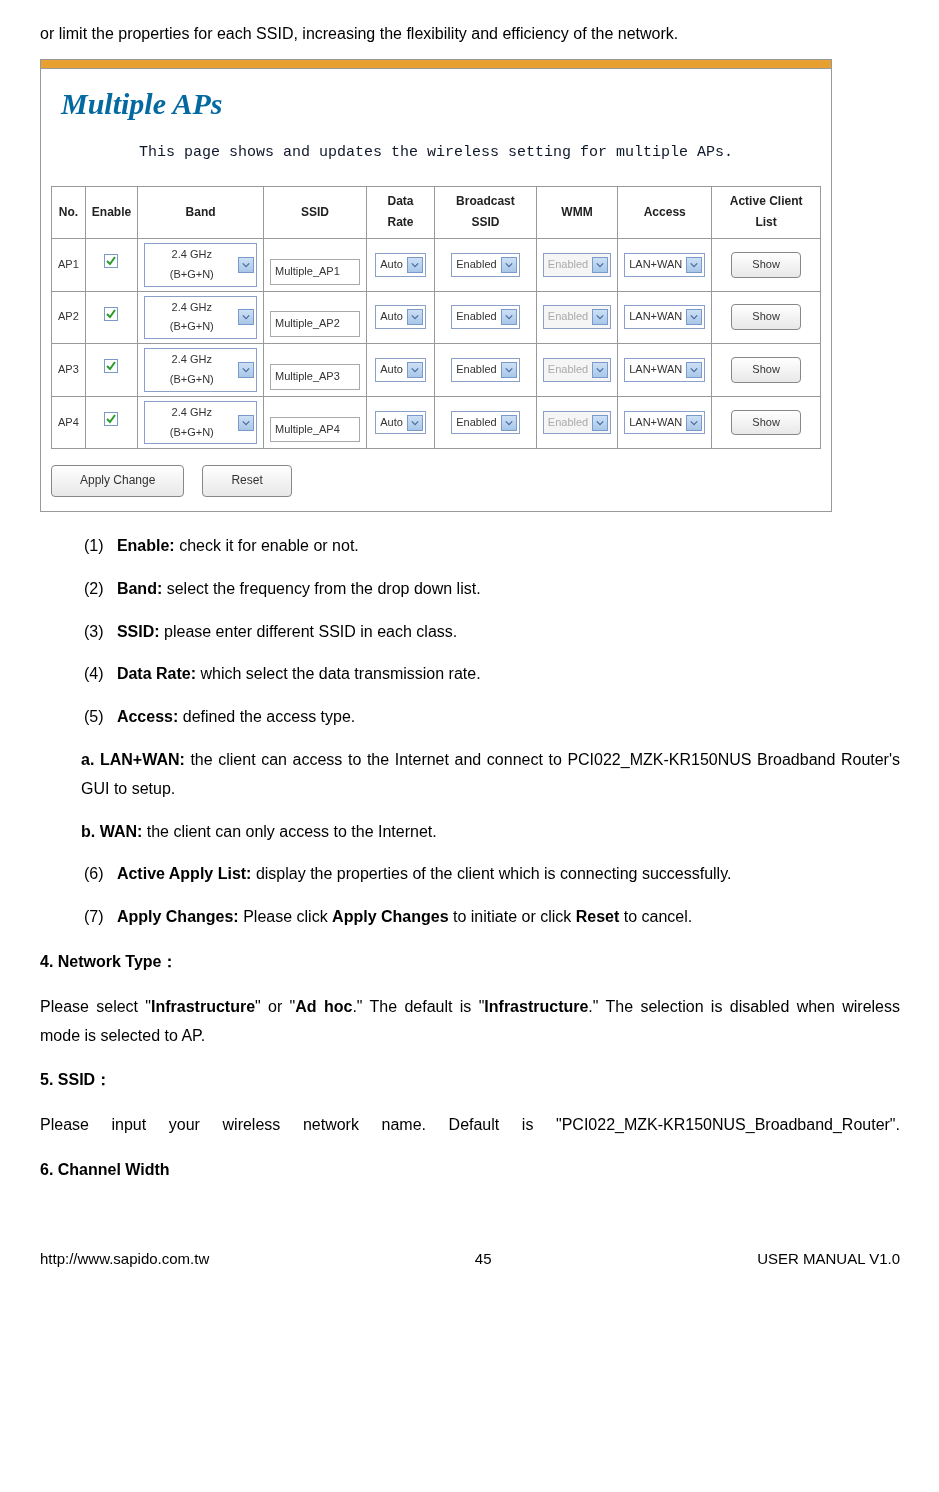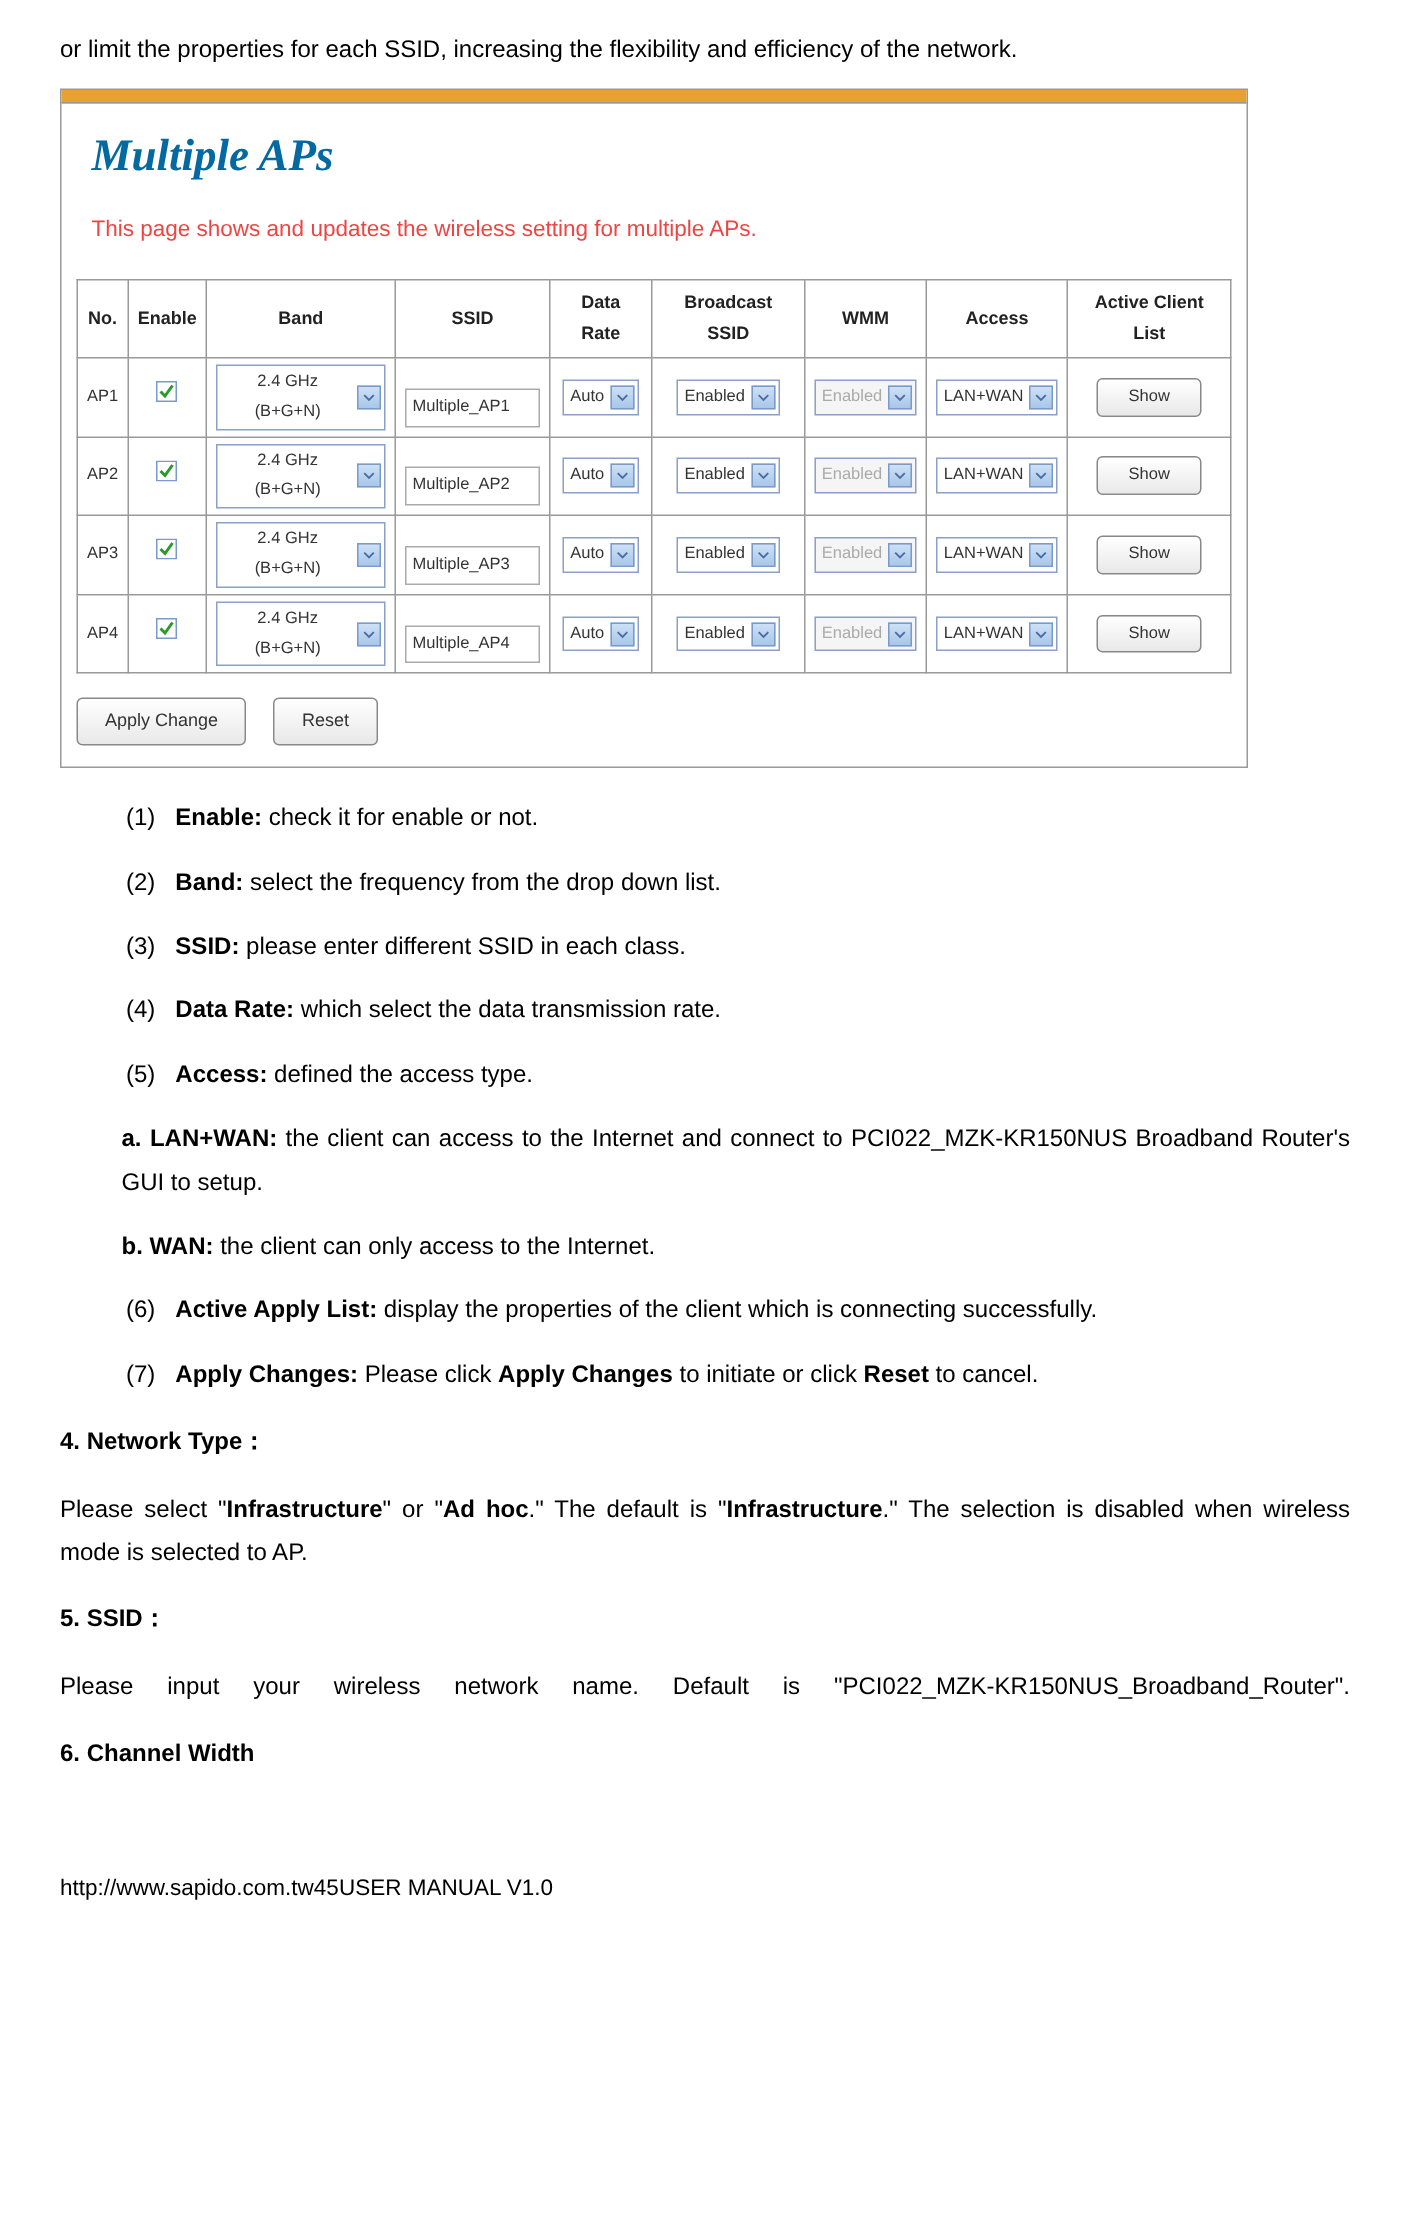--- a/index.html
+++ b/index.html
@@ -28,24 +28,25 @@
     }
     .panel-title {
       color: #0369a1;
       font-family: "Times New Roman", serif;
       font-size: 30px;
       font-weight: bold;
       font-style: italic;
       padding: 8px 20px 4px 20px;
     }
     .panel-desc {
-      color: #ef4444;
-      font-family: Liberation Sans, sans-serif;
+      color: #0f172a;
+      font-family: Liberation Mono, monospace;
       font-size: 15px;
       padding: 4px 20px 20px 20px;
+      text-align: center;
     }
     .ap-table {
       border-collapse: collapse;
       margin: 0 10px 10px 10px;
       font-size: 12px;
     }
     .ap-table th, .ap-table td {
       border: 1px solid #999;
       padding: 4px 6px;
       text-align: center;
@@ -114,21 +115,21 @@
     .panel-buttons {
       padding: 6px 10px 14px 10px;
       display: flex;
       gap: 18px;
     }
     .panel-buttons .big-btn {
       border: 1px solid #888;
       border-radius: 4px;
       background: linear-gradient(#fff, #e8e8e8);
       font-size: 12px;
-      padding: 4px 18px;
+      padding: 4px 28px;
       color: #333;
     }
     .num-list {
       margin-left: 44px;
       margin-bottom: 14px;
     }
     .num-list-indent {
       margin-left: 41px;
       margin-bottom: 14px;
       text-align: justify;
@@ -137,20 +138,21 @@
     .section-heading {
       font-weight: bold;
       margin: 16px 0;
     }
     .para {
       text-align: justify;
       margin-bottom: 14px;
     }
     .footer {
       display: flex;
+      justify-content: space-between;
       margin-top: 60px;
       font-size: 15px;
     }
     .footer-left { font-family: Verdana, sans-serif; }
     .footer-right { font-family: Verdana, sans-serif; }
   </style>
 </head>
 <body>
 
 <div class="body-text">or limit the properties for each SSID, increasing the flexibility and efficiency of the network.</div>

